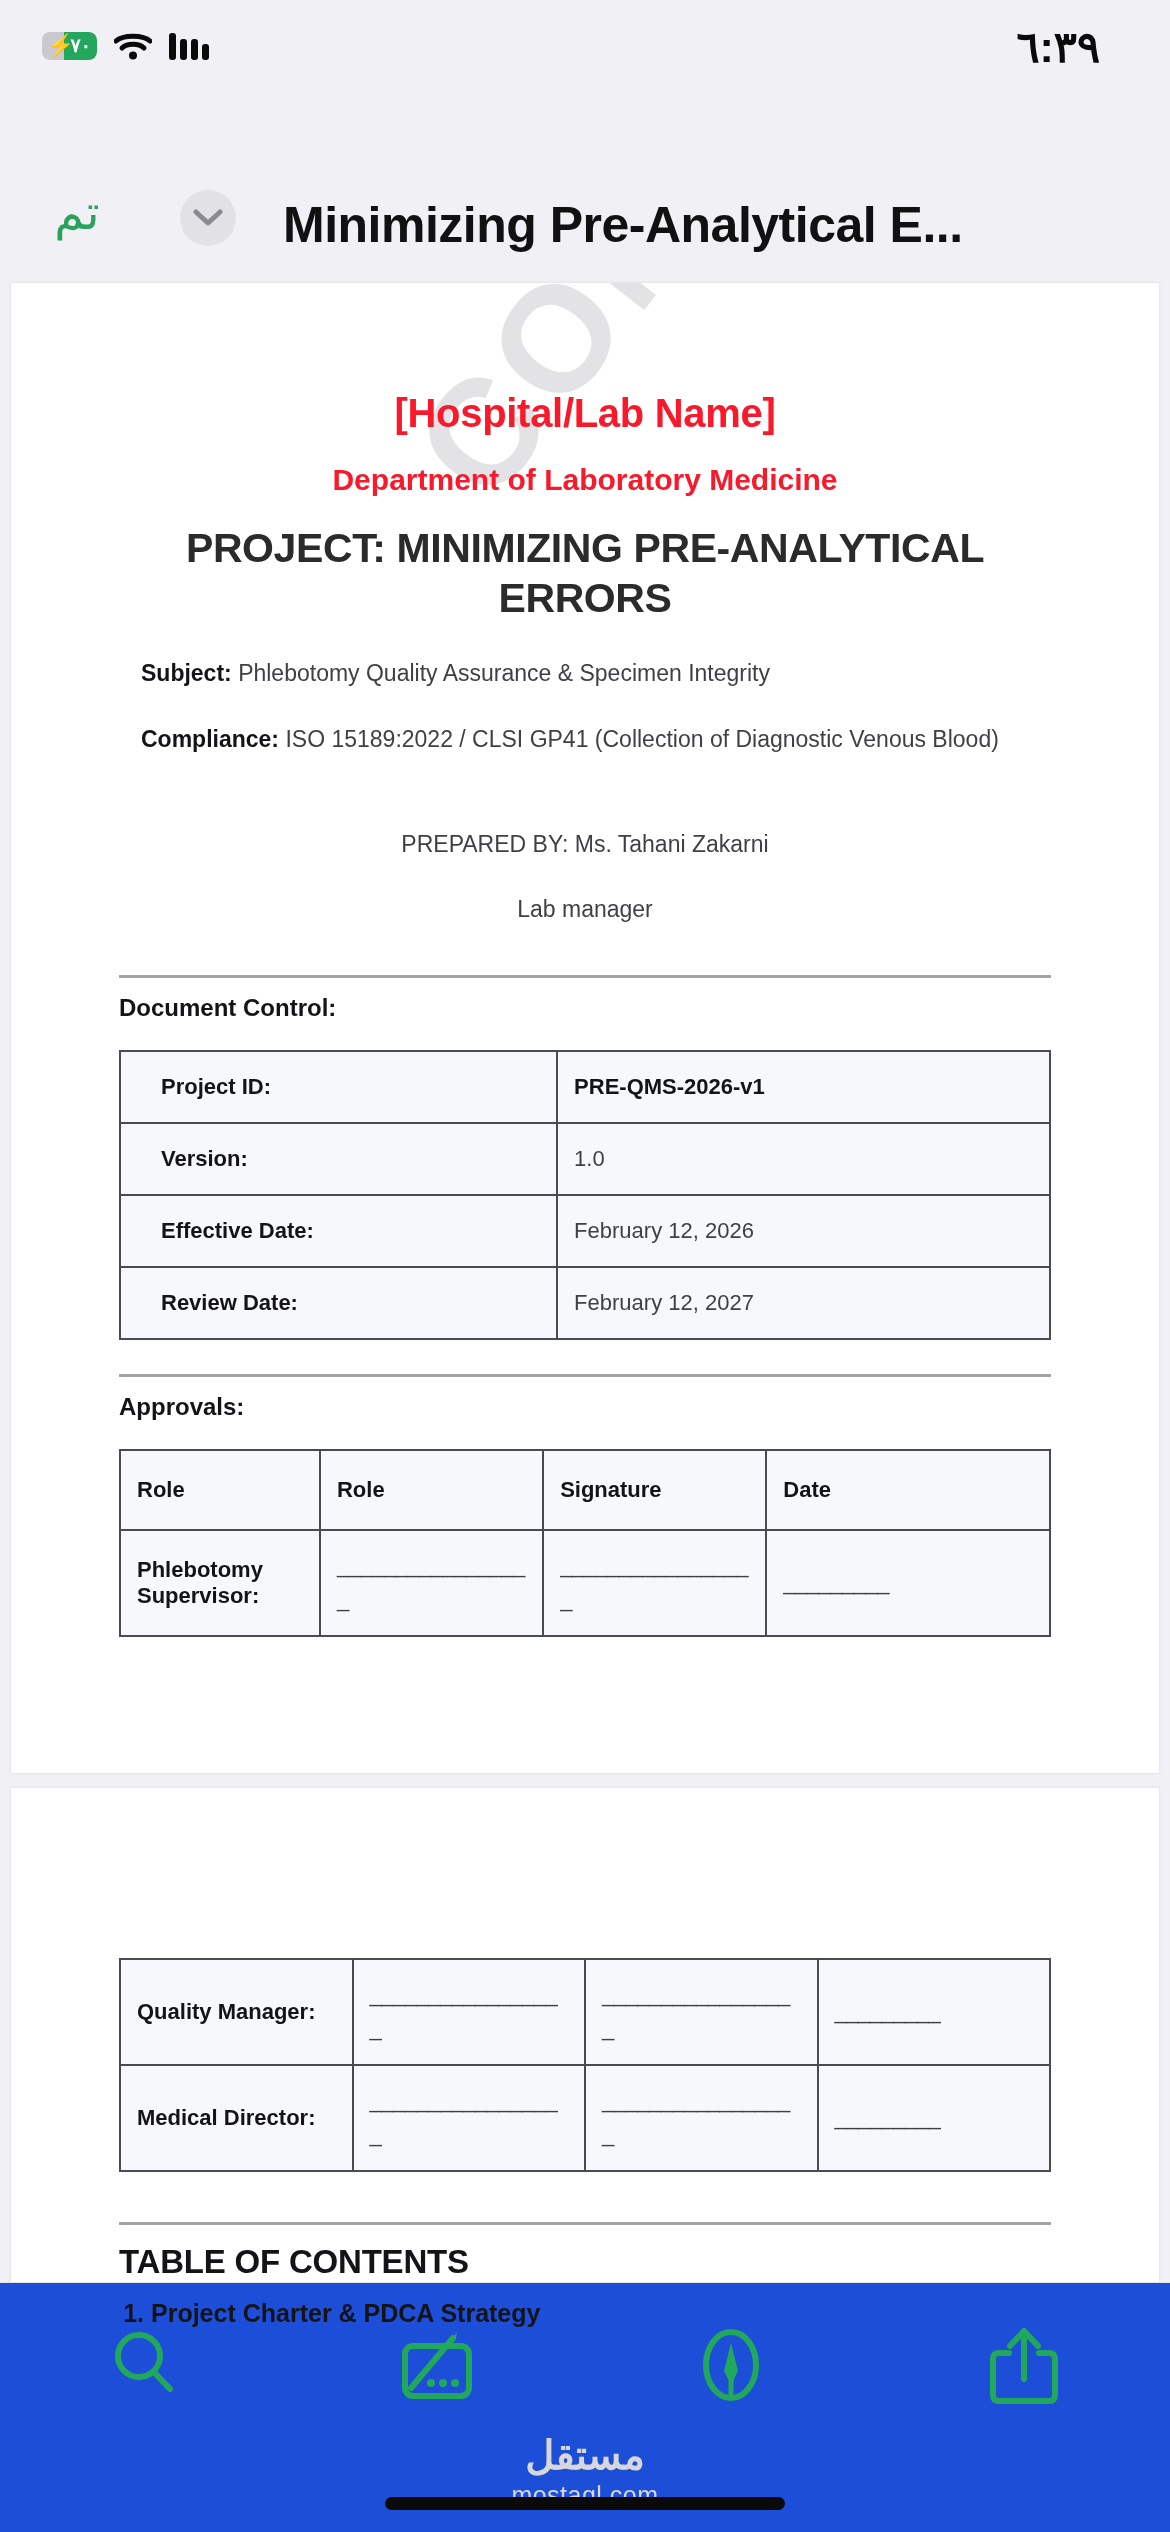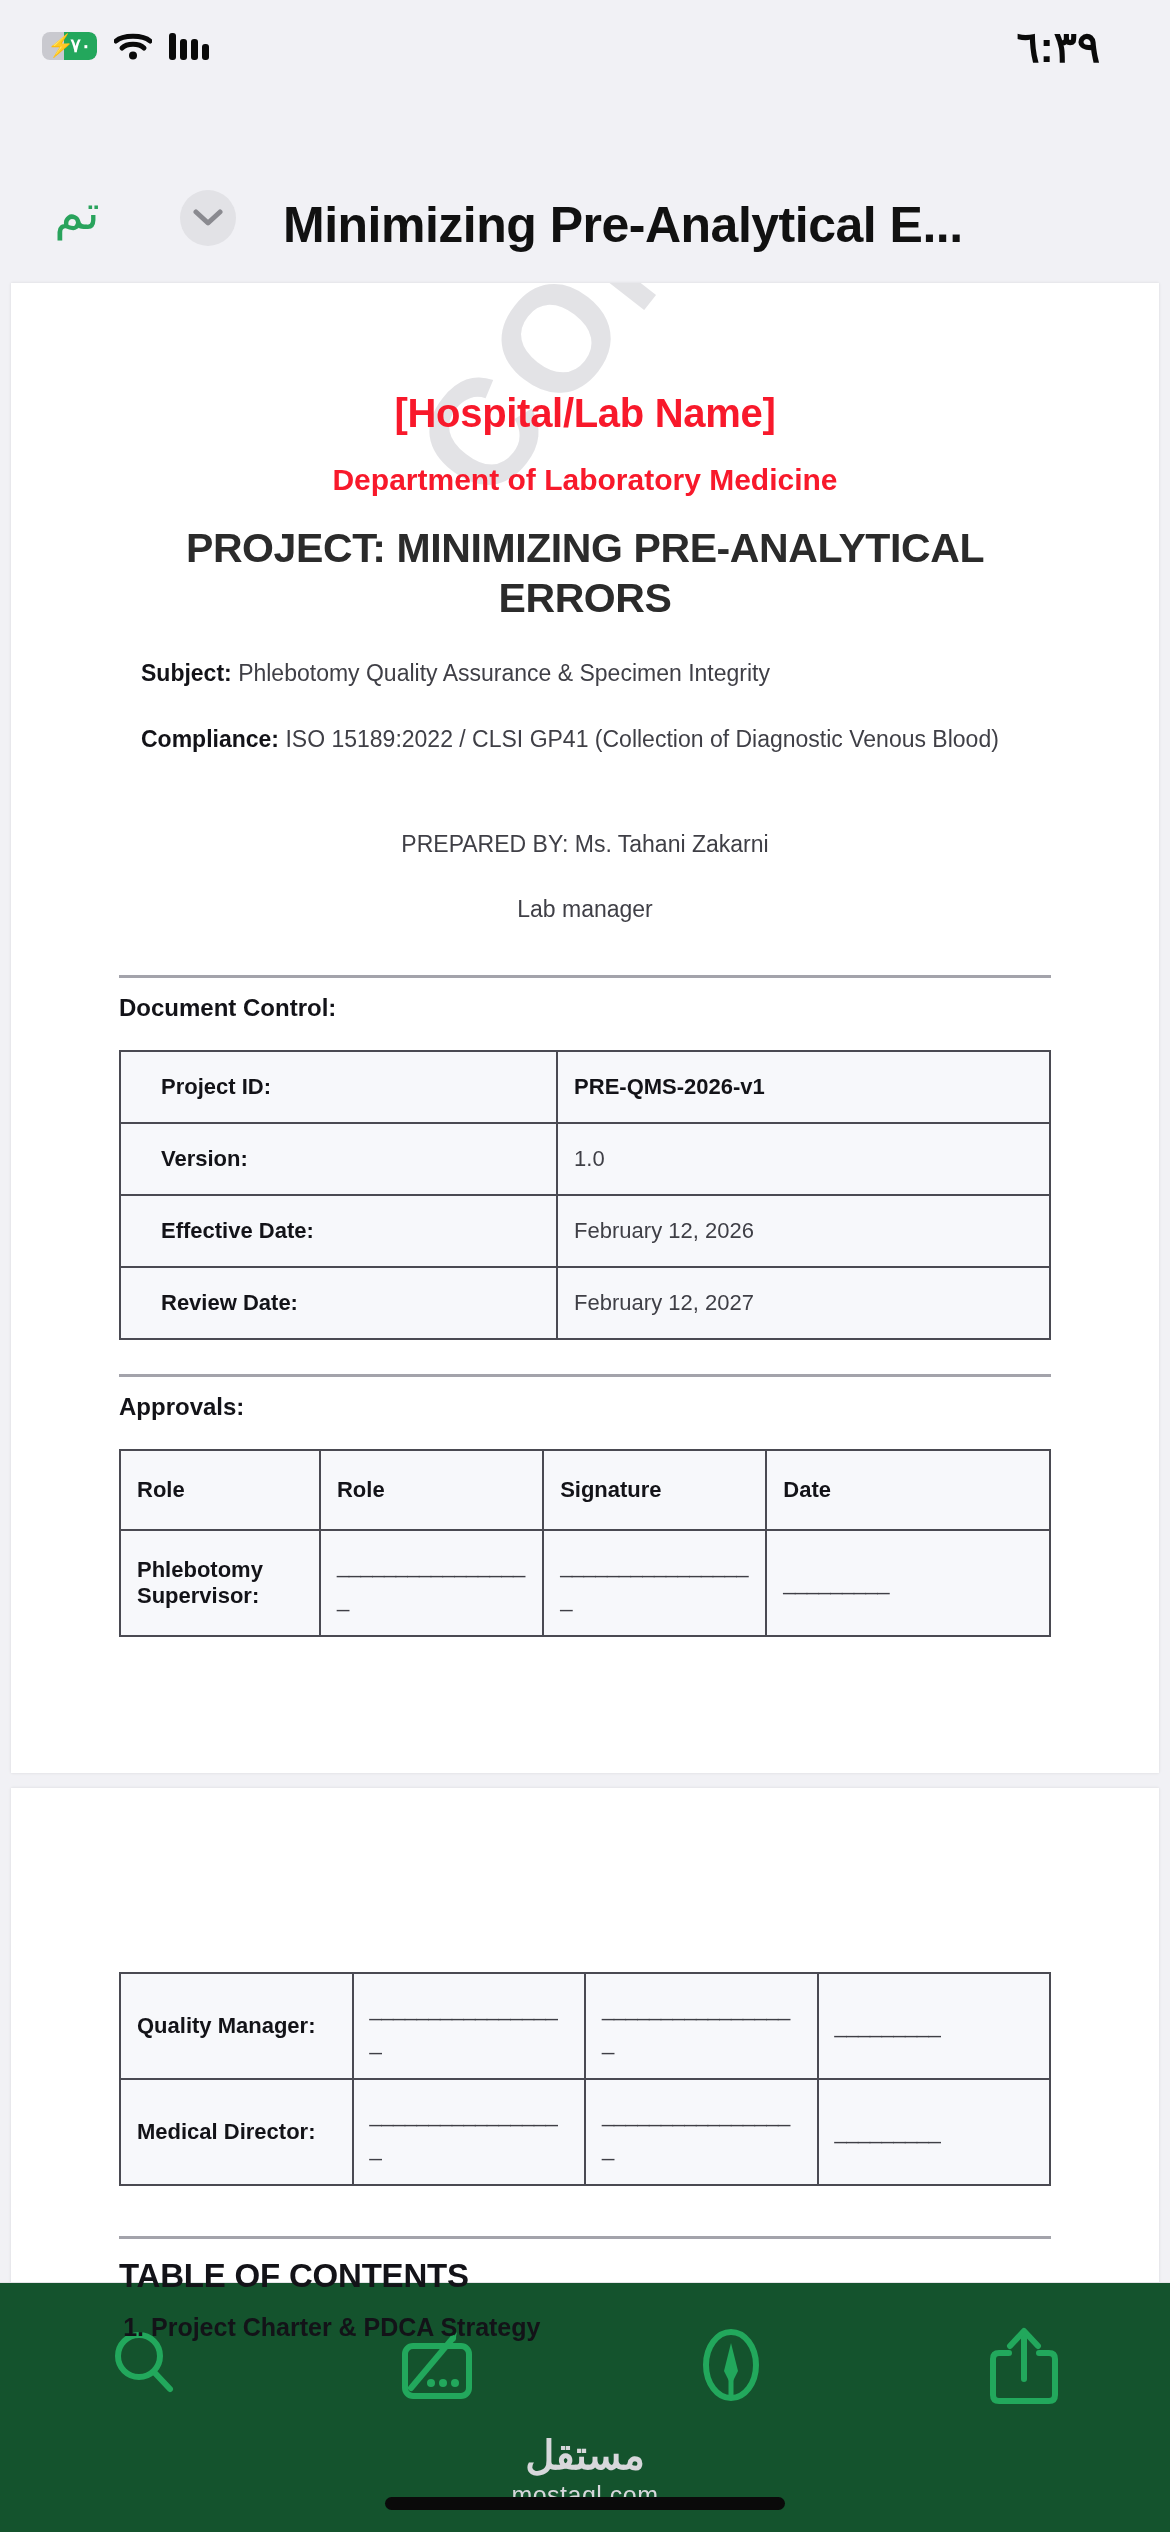--- a/index.html
+++ b/index.html
@@ -165,21 +165,21 @@
   }
   ol.toc {
     margin:18px 0 0 32px; font-size:25px; color:#131318;
     font-weight:700;
   }
   ol.toc li { margin-top:4px; }
 
   
   #bottom-bar {
     position:absolute; left:0; bottom:0; width:1170px; height:250px;
-    background:#14532d;
+    background:#1d4ed8;
     border-top:1px solid #e4e4e8;
   }
   #toolbar-row {
     position:absolute; top:22px; left:0; width:1170px; height:120px;
     display:flex; align-items:center;
   }
   .tool-btn {
     flex:1; display:flex; align-items:center; justify-content:center;
     height:120px; cursor:pointer;
   }
@@ -303,21 +303,21 @@
             <td class="sig-cell sigline">_________</td>
           </tr>
         </tbody>
       </table>
     </div>
   </div>
 
   <div class="page" id="page-2">
 
     <div class="page-inner" style="padding-top:170px">
-      <table class="doc-tbl" id="ap-table-2" style="margin-top:14px">
+      <table class="doc-tbl" id="ap-table-2" style="margin-top:0">
         <colgroup>
             <col class="c1">
             <col class="c2">
             <col class="c3">
             <col class="c4">
           </colgroup>
         <tbody>
           <tr>
             <td class="lbl sig-cell">Quality Manager:</td>
             <td class="sig-cell sigline">_________________</td>

